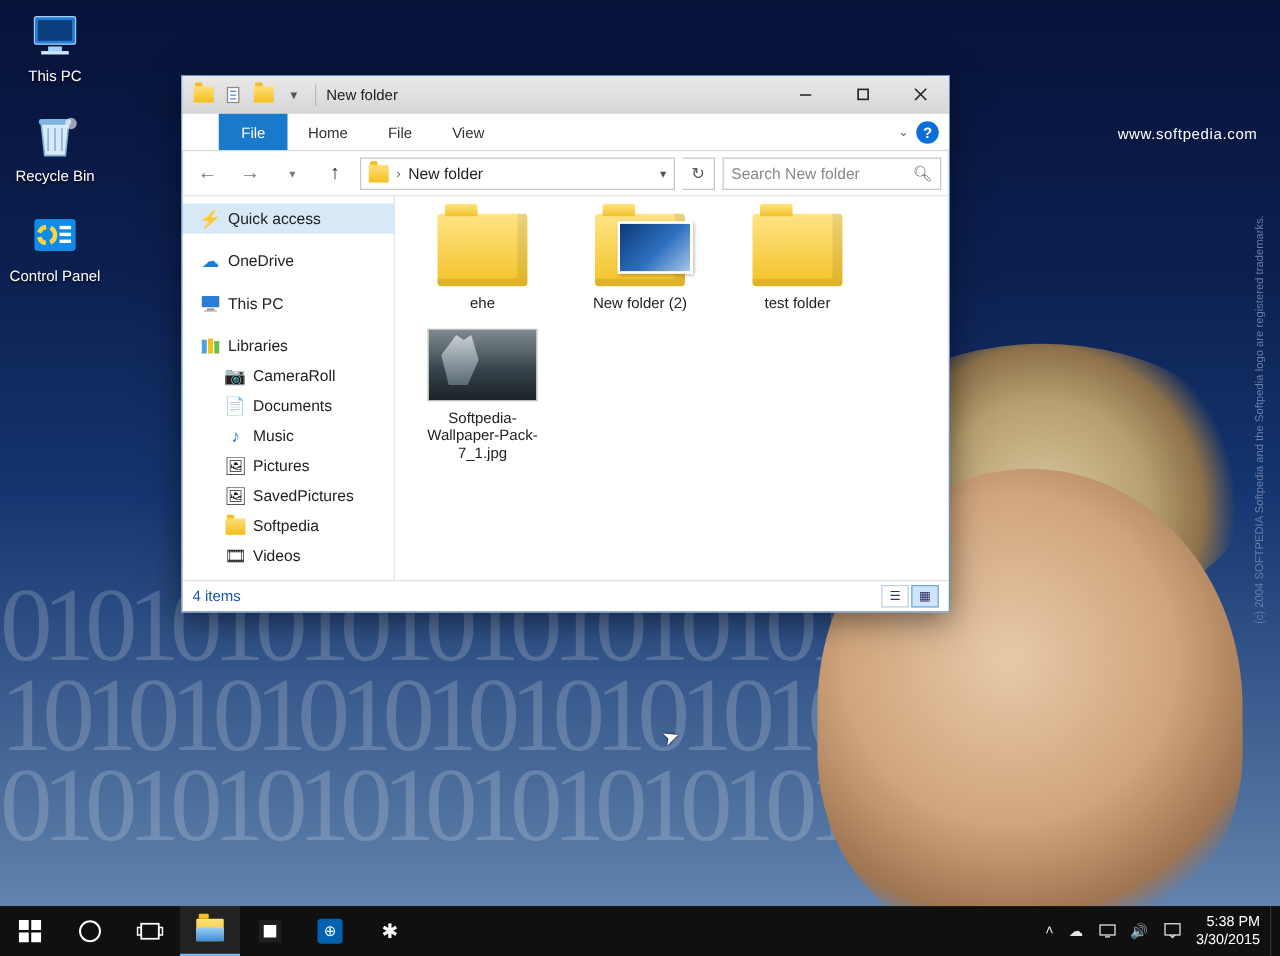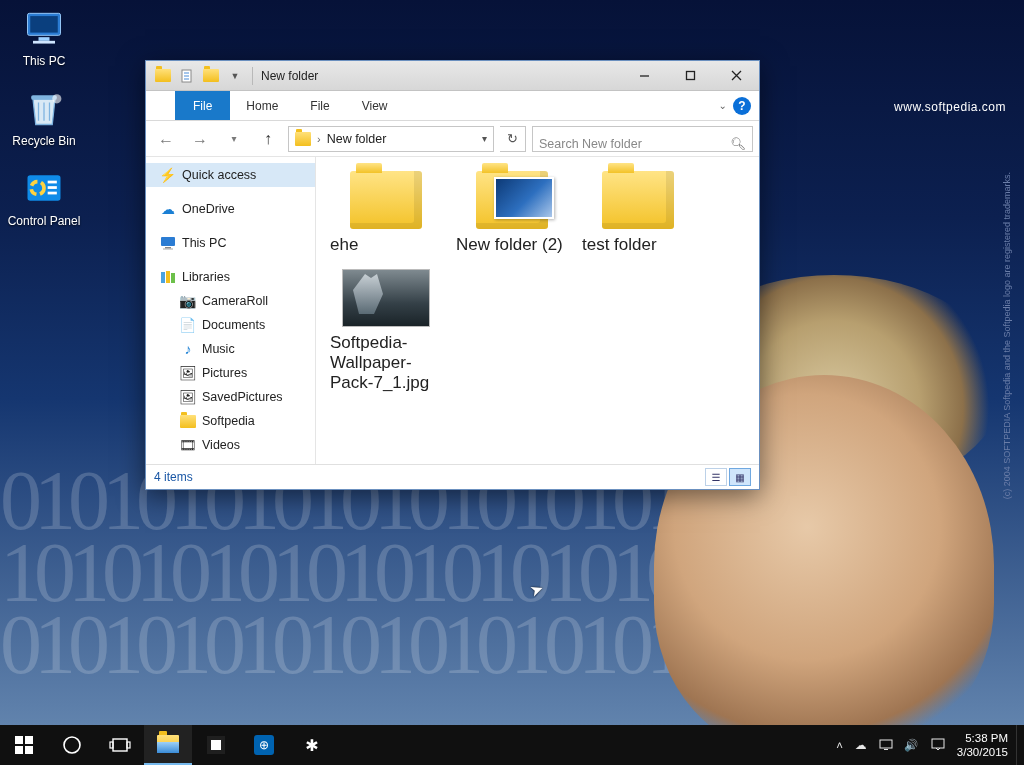--- a/index.html
+++ b/index.html
@@ -66,35 +66,35 @@
 
 .addrbar { height:36px; display:flex; align-items:center; gap:6px; padding:4px 6px; border-bottom:1px solid #e5e5e5;}
 .addrbar .nav{ width:28px; height:28px; display:flex; align-items:center; justify-content:center; color:#7a7a7a; cursor:pointer; font-size:16px;}
 .addrbar .up{ color:#333;}
 .addrbar .crumb{ flex:1; height:26px; border:1px solid #c6c6c6; display:flex; align-items:center; padding:0 6px; font-size:12.5px; color:#222; gap:6px;}
 .addrbar .crumb .fld{ width:16px; height:14px; background:linear-gradient(#ffe07a,#f3bf1e); border-radius:1px; position:relative;}
 .addrbar .crumb .fld::before{content:'';position:absolute;top:-3px;left:1px;width:6px;height:3px;background:#f3bf1e;border-radius:1px 1px 0 0;}
 .addrbar .crumb .chev{color:#666; font-size:11px;}
 .addrbar .crumb .down{margin-left:auto; color:#555; font-size:10px;}
 .addrbar .refresh{ width:26px; height:26px; border:1px solid #c6c6c6; border-left:none; display:flex; align-items:center; justify-content:center; cursor:pointer; color:#555; font-size:13px;}
-.addrbar .search{ width:221px; height:26px; border:1px solid #c6c6c6; display:flex; align-items:flex-end; padding:0 6px; color:#888; font-size:12.5px;}
+.addrbar .search{ width:175px; height:26px; border:1px solid #c6c6c6; display:flex; align-items:center; padding:0 6px; color:#888; font-size:12.5px;}
 .addrbar .search .mag{ margin-left:auto; color:#666;}
 
 .body { flex:1; display:flex; min-height:0;}
 .nav-pane{ width:170px; border-right:1px solid #e5e5e5; padding:6px 0; font-size:12.5px; color:#222; overflow:auto;}
 .nav-pane .item{ display:flex; align-items:center; gap:6px; padding:4px 8px 4px 14px; cursor:pointer; white-space:nowrap;}
 .nav-pane .item.sel{ background:#d7e8f7;}
 .nav-pane .sub{ padding-left:34px;}
 .nav-pane .spacer{ height:10px;}
 .nav-pane .ic{ width:16px; height:16px; display:flex; align-items:center; justify-content:center; font-size:14px;}
 .ic-folder{ width:16px; height:13px; background:linear-gradient(#ffe07a,#f3bf1e); border-radius:1px; position:relative;}
 .ic-folder::before{content:'';position:absolute;top:-3px;left:1px;width:6px;height:3px;background:#f3bf1e;border-radius:1px 1px 0 0;}
 
 .content{ flex:1; padding:10px; display:flex; flex-wrap:wrap; align-content:flex-start; gap:6px 6px;}
-.fitem{ width:120px; font-size:17px; color:#222; cursor:pointer; padding:4px; word-break:break-word;}
+.fitem{ width:120px; text-align:center; font-size:12px; color:#222; cursor:pointer; padding:4px; word-break:break-word;}
 .fitem .bigfolder{ width:72px; height:58px; margin:0 auto 6px; background:linear-gradient(#ffe486,#f3c227); border-radius:3px; position:relative; box-shadow: inset -8px -6px 0 rgba(0,0,0,0.08);}
 .fitem .bigfolder::before{content:'';position:absolute;top:-8px;left:6px;width:26px;height:10px;background:linear-gradient(#ffe486,#f3c227); border-radius:2px 2px 0 0;}
 .fitem .bigfolder.preview::after{content:'';position:absolute;right:-6px;top:6px;width:56px;height:38px;background:linear-gradient(135deg,#0d3a77,#2d6fbf 55%,#a9c6ea);border:2px solid #fff; box-shadow:1px 1px 3px rgba(0,0,0,.3);}
 .fitem .thumb{ width:88px; height:58px; margin:0 auto 6px; background:linear-gradient(#7f8a90,#344047 60%,#1a2328); border:1px solid #bbb; position:relative;}
 .fitem .thumb::after{content:'';position:absolute; left:10px; top:4px; width:30px; height:40px; background:linear-gradient(#c7cfd4,#5a6a74); clip-path: polygon(40% 0,60% 10%,80% 0,100% 50%,70% 100%,20% 100%,0 40%);}
 
 .statusbar{ height:24px; border-top:1px solid #e0e0e0; display:flex; align-items:center; font-size:12px; color:#1a57a5; padding:12px 8px;}
 .statusbar .views{ margin-left:auto; display:flex; gap:2px;}
 .statusbar .vbtn{ width:22px; height:18px; border:1px solid #bcd1e8; display:flex; align-items:center; justify-content:center; cursor:pointer; font-size:10px; color:#336;}
 .statusbar .vbtn.active{ background:#cfe5fb; border-color:#6fa8e0;}

